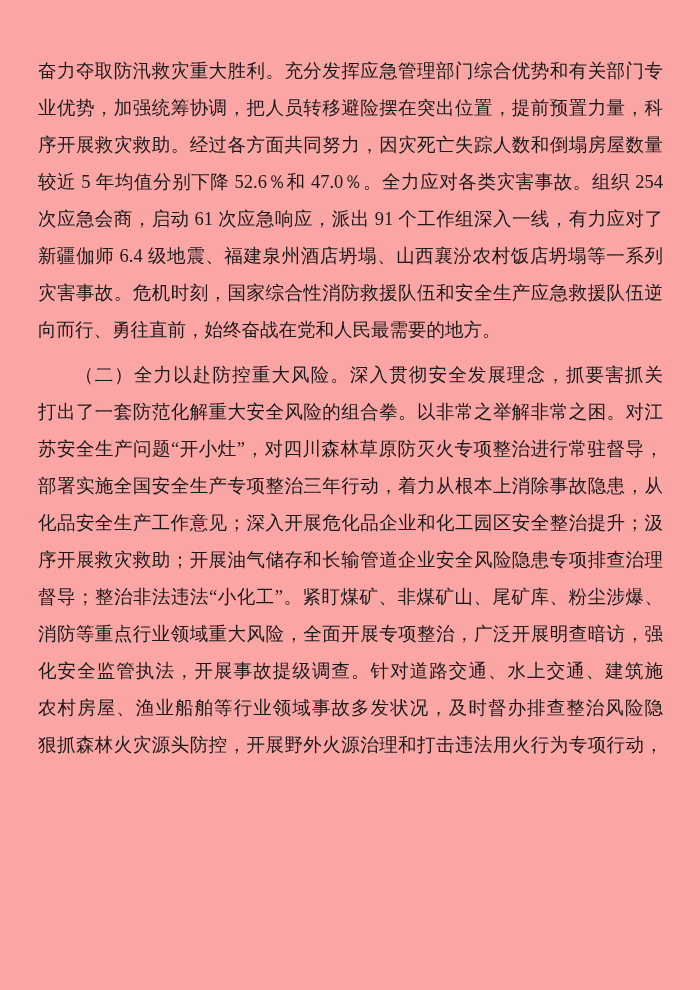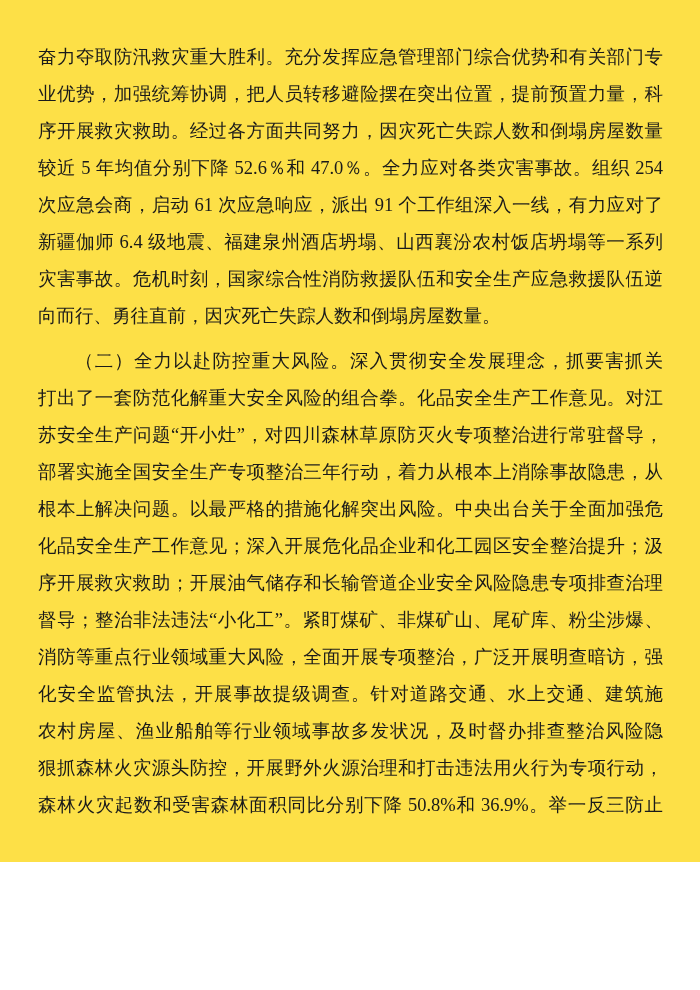--- a/index.html
+++ b/index.html
@@ -3,24 +3,24 @@
 <meta charset="utf-8">
 <style>
   html, body {
     margin: 0;
     padding: 0;
     background: #ffffff;
   }
   .page {
     position: relative;
     width: 700px;
-    height: 862px;
-    background: #fde047;
+    height: 990px;
+    background: #fca5a5;
     box-sizing: border-box;
-    padding: 39px 37px 0 38px;
+    padding: 53px 37px 0 38px;
     overflow: hidden;
     font-family: "Liberation Serif", "DejaVu Serif", serif;
   }
   .doc-body {
     width: 625px;
   }
   .line {
     font-size: 18.5px;
     line-height: 37px;
     height: 37px;
@@ -47,28 +47,26 @@
 
 <div class="page">
   <div class="doc-body" id="document-body">
       <div class="line"><span class="seg">奋力夺取防汛救灾重大胜利。充分发挥应急管理部门综合优势和有关部门专</span></div>
       <div class="line"><span class="seg">业优势，加强统筹协调，把人员转移避险摆在突出位置，提前预置力量，科</span></div>
       <div class="line"><span class="seg">序开展救灾救助。经过各方面共同努力，因灾死亡失踪人数和倒塌房屋数量</span></div>
       <div class="line"><span class="seg">较近 5 年均值分别下降 52.6％和 47.0％。全力应对各类灾害事故。组织 254</span></div>
       <div class="line"><span class="seg">次应急会商，启动 61 次应急响应，派出 91 个工作组深入一线，有力应对了</span></div>
       <div class="line"><span class="seg">新疆伽师 6.4 级地震、福建泉州酒店坍塌、山西襄汾农村饭店坍塌等一系列</span></div>
       <div class="line"><span class="seg">灾害事故。危机时刻，国家综合性消防救援队伍和安全生产应急救援队伍逆</span></div>
-      <div class="line para-end"><span class="seg">向而行、勇往直前，因灾死亡失踪人数和倒塌房屋数量。</span></div>
+      <div class="line para-end"><span class="seg">向而行、勇往直前，始终奋战在党和人民最需要的地方。</span></div>
       <div class="line para-start"><span class="seg seg-bold">（二）全力以赴防控重大风险。</span><span class="seg">深入贯彻安全发展理念，抓要害抓关键，</span></div>
-      <div class="line"><span class="seg">打出了一套防范化解重大安全风险的组合拳。化品安全生产工作意见。对江</span></div>
+      <div class="line"><span class="seg">打出了一套防范化解重大安全风险的组合拳。以非常之举解非常之困。对江</span></div>
       <div class="line"><span class="seg">苏安全生产问题“开小灶”，对四川森林草原防灭火专项整治进行常驻督导，</span></div>
       <div class="line"><span class="seg">部署实施全国安全生产专项整治三年行动，着力从根本上消除事故隐患，从</span></div>
-      <div class="line"><span class="seg">根本上解决问题。以最严格的措施化解突出风险。中央出台关于全面加强危</span></div>
       <div class="line"><span class="seg">化品安全生产工作意见；深入开展危化品企业和化工园区安全整治提升；汲</span></div>
       <div class="line"><span class="seg">序开展救灾救助；开展油气储存和长输管道企业安全风险隐患专项排查治理</span></div>
       <div class="line"><span class="seg">督导；整治非法违法“小化工”。紧盯煤矿、非煤矿山、尾矿库、粉尘涉爆、</span></div>
       <div class="line"><span class="seg">消防等重点行业领域重大风险，全面开展专项整治，广泛开展明查暗访，强</span></div>
       <div class="line"><span class="seg">化安全监管执法，开展事故提级调查。针对道路交通、水上交通、建筑施工、</span></div>
       <div class="line"><span class="seg">农村房屋、渔业船舶等行业领域事故多发状况，及时督办排查整治风险隐患。</span></div>
       <div class="line"><span class="seg">狠抓森林火灾源头防控，开展野外火源治理和打击违法用火行为专项行动，</span></div>
-      <div class="line"><span class="seg">森林火灾起数和受害森林面积同比分别下降 50.8%和 36.9%。举一反三防止</span></div>
     </div>
 </div>
 
 </body></html>

